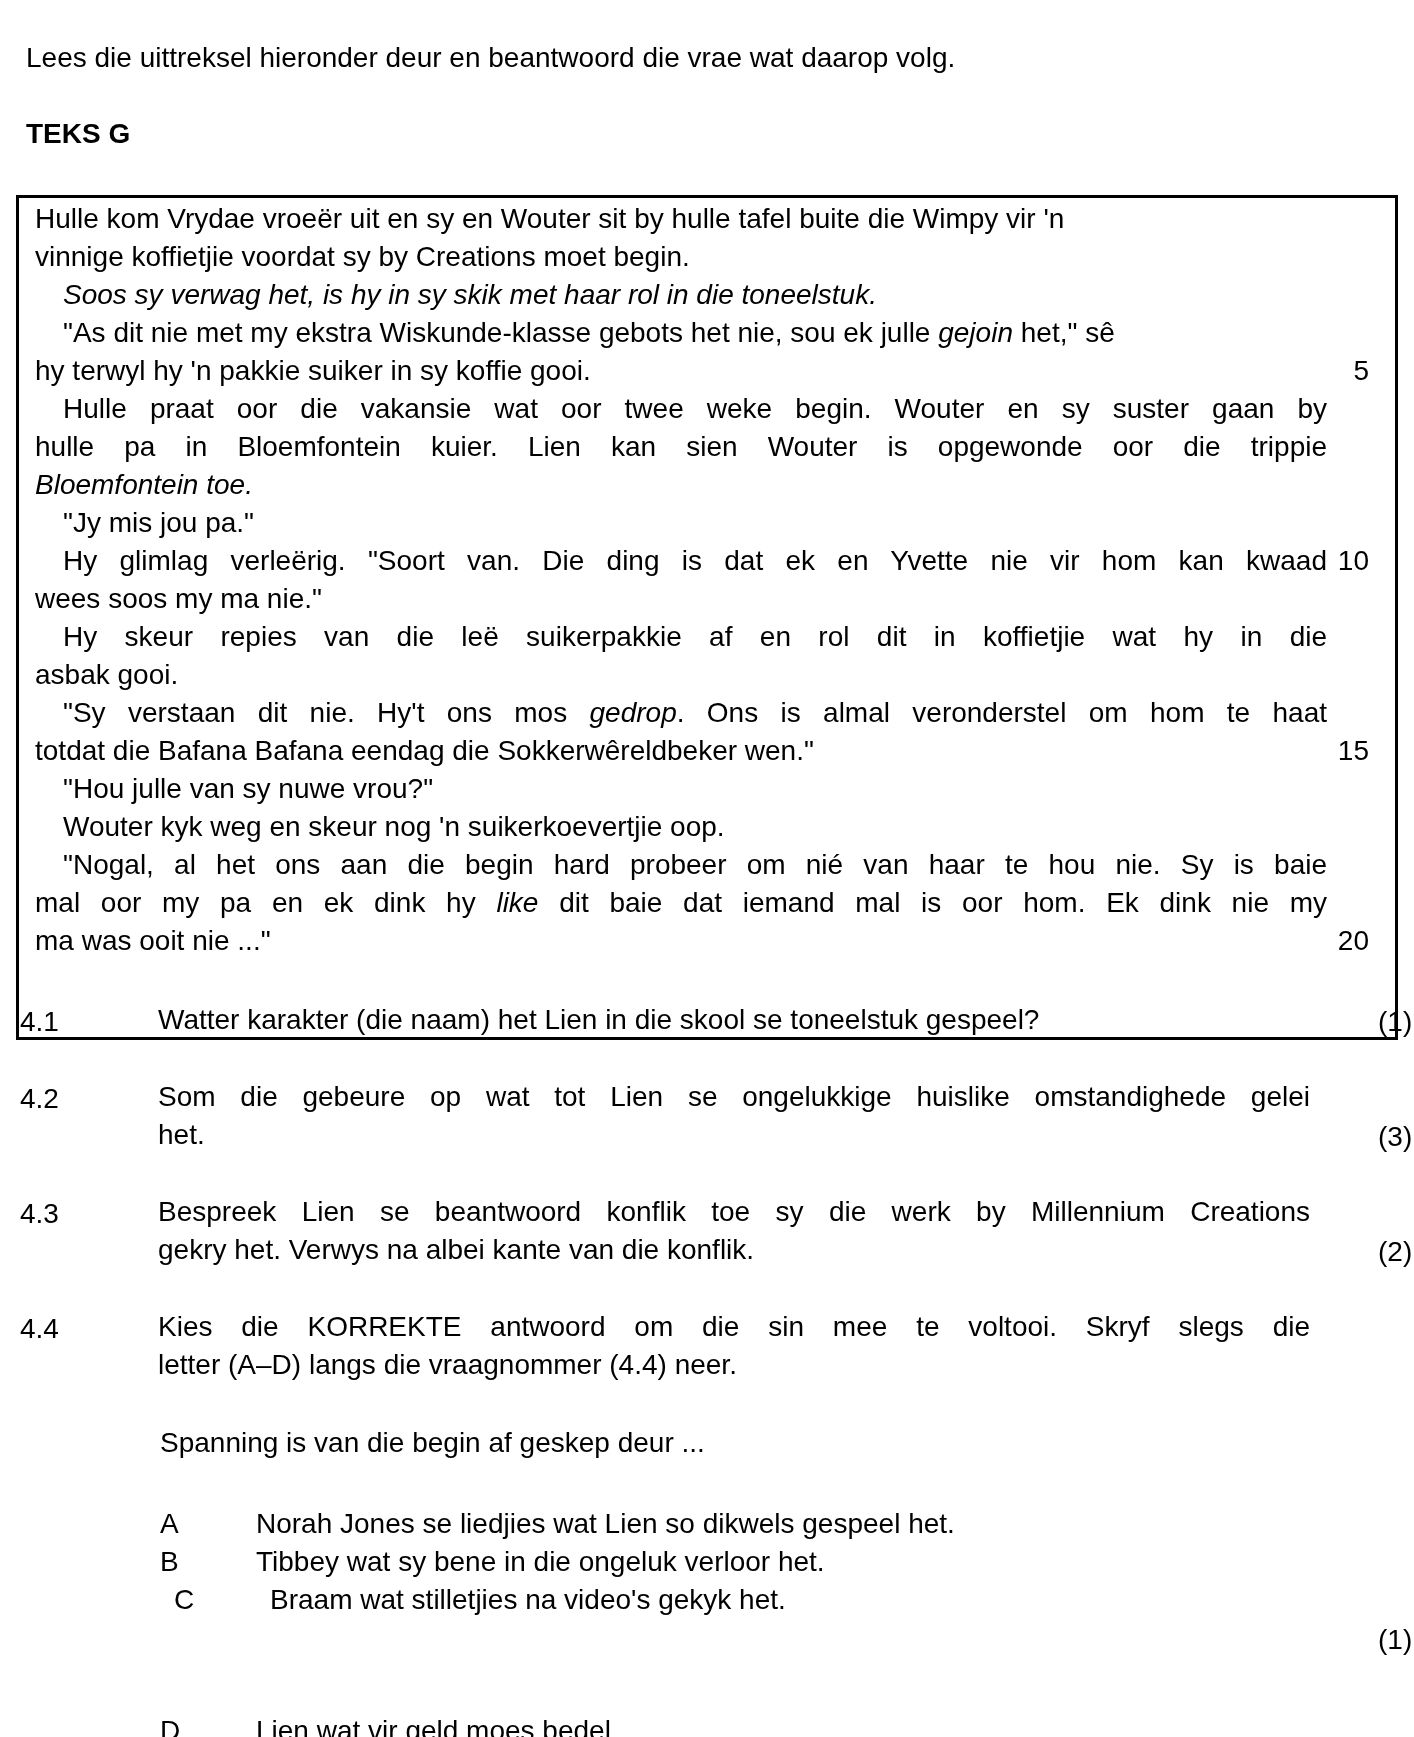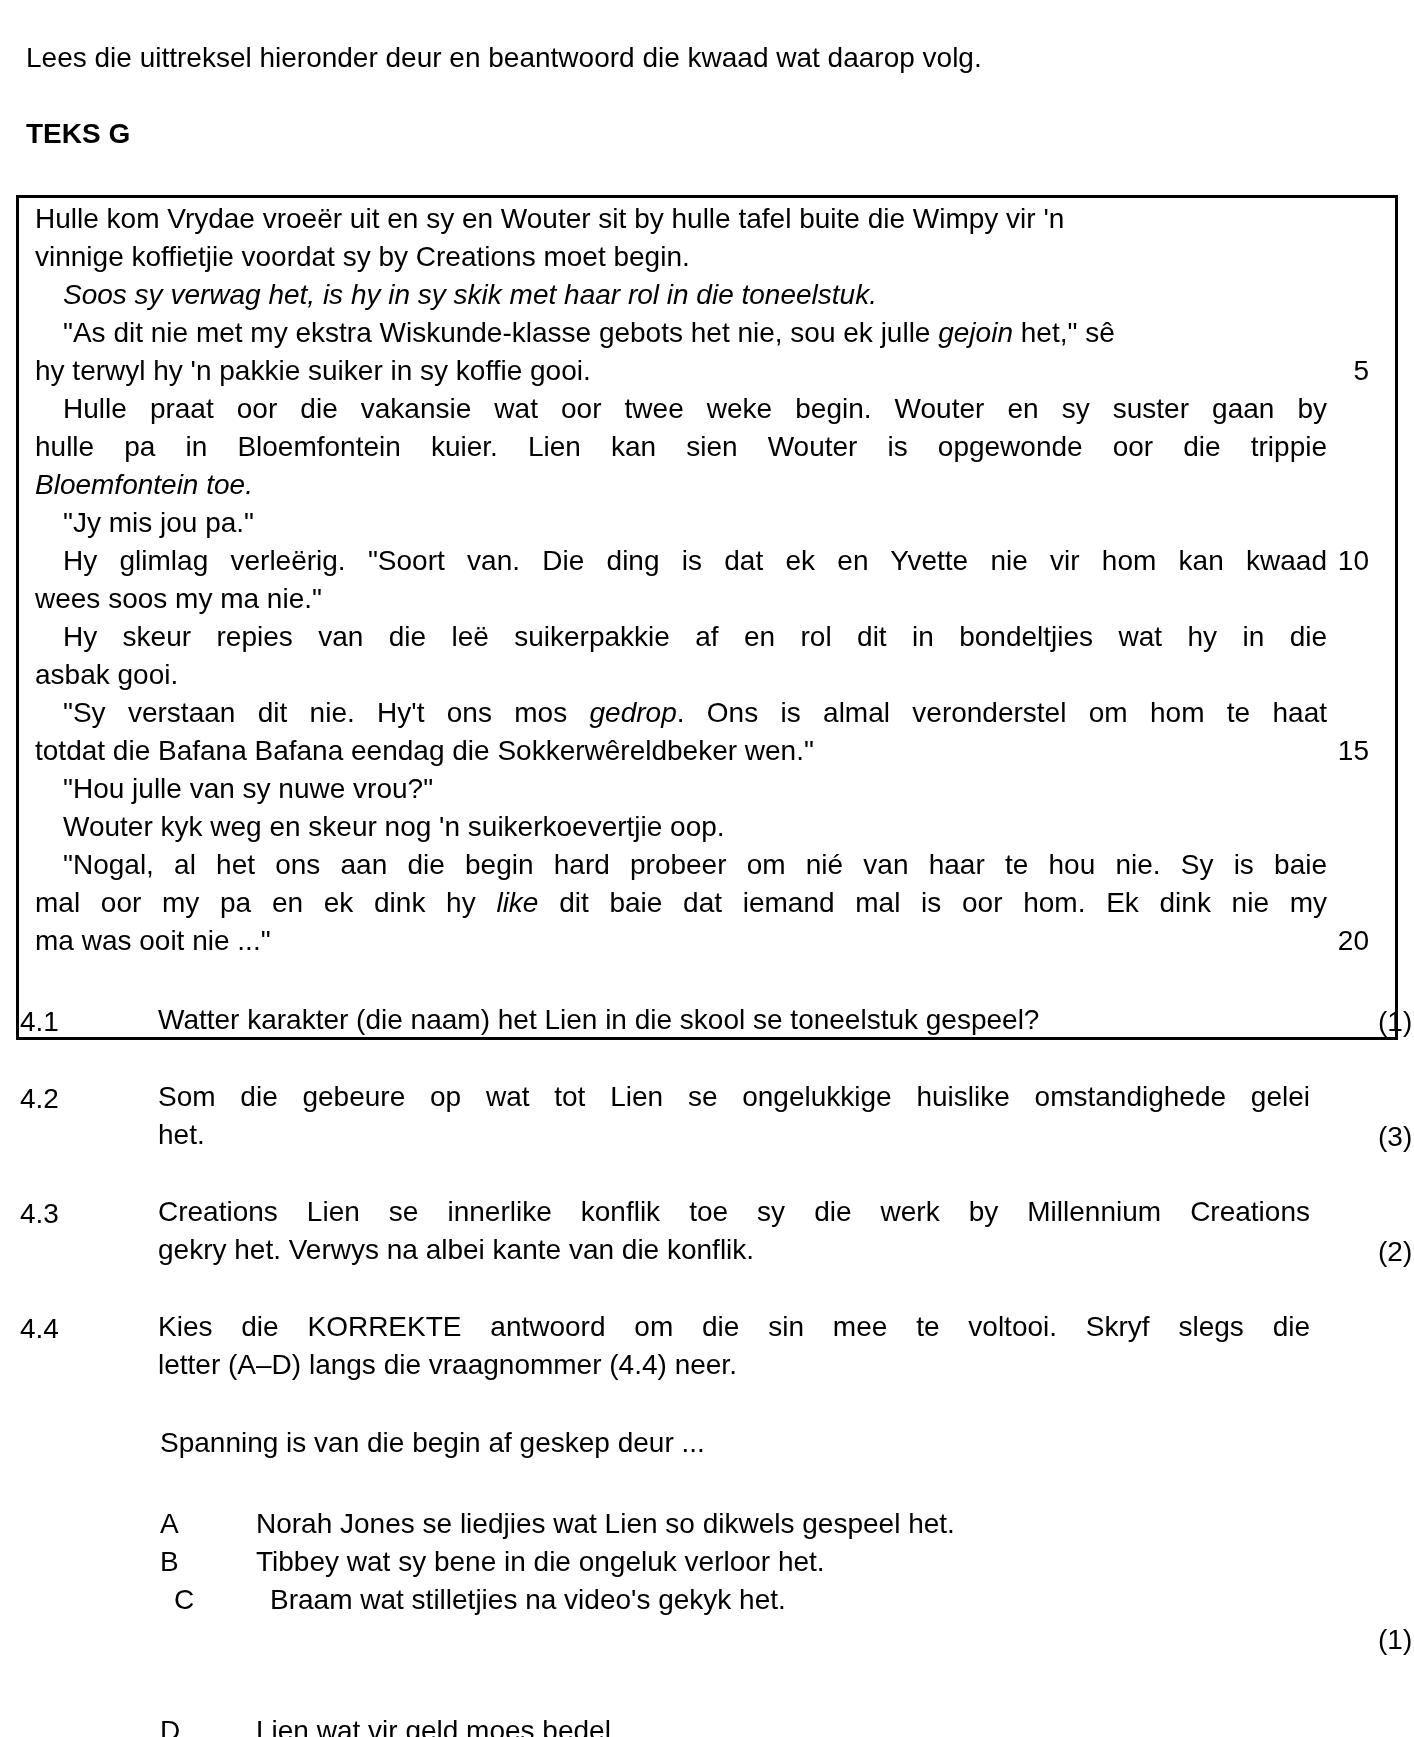--- a/index.html
+++ b/index.html
@@ -25,38 +25,38 @@
     .qtext { position: absolute; left: 158px; width: 1152px; line-height: 38px; }
     .qtext .ln { display: block; white-space: nowrap; }
     .qtext .ln.just { text-align: justify; text-align-last: justify; }
     .marks { position: absolute; left: 1378px; }
     .opt { position: absolute; left: 160px; height: 38px; line-height: 38px; white-space: nowrap; }
     .opt .letter { display: inline-block; width: 96px; }
   </style>
 </head>
 <body>
 
-<div id="instruction" class="abs">Lees die uittreksel hieronder deur en beantwoord die kwaad wat daarop volg.</div>
+<div id="instruction" class="abs">Lees die uittreksel hieronder deur en beantwoord die vrae wat daarop volg.</div>
 <div id="heading" class="abs">TEKS G</div>
 
 <div id="textbox">
     <div class="tline" style="top: 2px;">Hulle kom Vrydae vroeër uit en sy en Wouter sit by hulle tafel buite die Wimpy vir 'n</div>
     <div class="tline" style="top: 40px;">vinnige koffietjie voordat sy by Creations moet begin.</div>
     <div class="tline indent" style="top: 78px; font-style: italic;">Soos sy verwag het, is hy in sy skik met haar rol in die toneelstuk.</div>
     <div class="tline indent" style="top: 116px;"><span>"As dit nie met my ekstra Wiskunde-klasse gebots het nie, sou ek julle </span><em>gejoin</em><span> het," sê</span></div>
     <div class="tline" style="top: 154px;">hy terwyl hy 'n pakkie suiker in sy koffie gooi.</div>
     <div class="linenum" style="top: 154px;">5</div>
     <div class="tline indent just" style="top: 192px;">Hulle praat oor die vakansie wat oor twee weke begin. Wouter en sy suster gaan by</div>
     <div class="tline just" style="top: 230px;">hulle pa in Bloemfontein kuier. Lien kan sien Wouter is opgewonde oor die trippie</div>
     <div class="tline" style="top: 268px; font-style: italic;">Bloemfontein toe.</div>
     <div class="tline indent" style="top: 306px;">"Jy mis jou pa."</div>
     <div class="tline indent just" style="top: 344px;">Hy glimlag verleërig. "Soort van. Die ding is dat ek en Yvette nie vir hom kan kwaad</div>
     <div class="linenum" style="top: 344px;">10</div>
     <div class="tline" style="top: 382px;">wees soos my ma nie."</div>
-    <div class="tline indent just" style="top: 420px;">Hy skeur repies van die leë suikerpakkie af en rol dit in bondeltjies wat hy in die</div>
+    <div class="tline indent just" style="top: 420px;">Hy skeur repies van die leë suikerpakkie af en rol dit in koffietjie wat hy in die</div>
     <div class="tline" style="top: 458px;">asbak gooi.</div>
     <div class="tline indent just" style="top: 496px;"><span>"Sy verstaan dit nie. Hy't ons mos </span><em>gedrop</em><span>. Ons is almal veronderstel om hom te haat</span></div>
     <div class="tline" style="top: 534px;">totdat die Bafana Bafana eendag die Sokkerwêreldbeker wen."</div>
     <div class="linenum" style="top: 534px;">15</div>
     <div class="tline indent" style="top: 572px;">"Hou julle van sy nuwe vrou?"</div>
     <div class="tline indent" style="top: 610px;">Wouter kyk weg en skeur nog 'n suikerkoevertjie oop.</div>
     <div class="tline indent just" style="top: 648px;">"Nogal, al het ons aan die begin hard probeer om nié van haar te hou nie. Sy is baie</div>
     <div class="tline just" style="top: 686px;"><span>mal oor my pa en ek dink hy </span><em>like</em><span> dit baie dat iemand mal is oor hom. Ek dink nie my</span></div>
     <div class="tline" style="top: 724px;">ma was ooit nie ..."</div>
     <div class="linenum" style="top: 724px;">20</div>
@@ -75,21 +75,21 @@
   <div class="qtext" style="top:-5px;">
     <span class="ln just">Som die gebeure op wat tot Lien se ongelukkige huislike omstandighede gelei</span>
     <span class="ln">het.</span>
   </div>
   <span class="marks" style="top:38px;">(3)</span>
 </div>
 
 <div class="q" style="top:1198px;">
   <span class="qnum">4.3</span>
   <div class="qtext" style="top:-5px;">
-    <span class="ln just">Creations Lien se innerlike konflik toe sy die werk by Millennium Creations</span>
+    <span class="ln just">Bespreek Lien se beantwoord konflik toe sy die werk by Millennium Creations</span>
     <span class="ln">gekry het. Verwys na albei kante van die konflik.</span>
   </div>
   <span class="marks" style="top:38px;">(2)</span>
 </div>
 
 <div class="q" style="top:1313px;">
   <span class="qnum">4.4</span>
   <div class="qtext" style="top:-5px;">
     <span class="ln just">Kies die KORREKTE antwoord om die sin mee te voltooi. Skryf slegs die</span>
     <span class="ln">letter (A–D) langs die vraagnommer (4.4) neer.</span>

